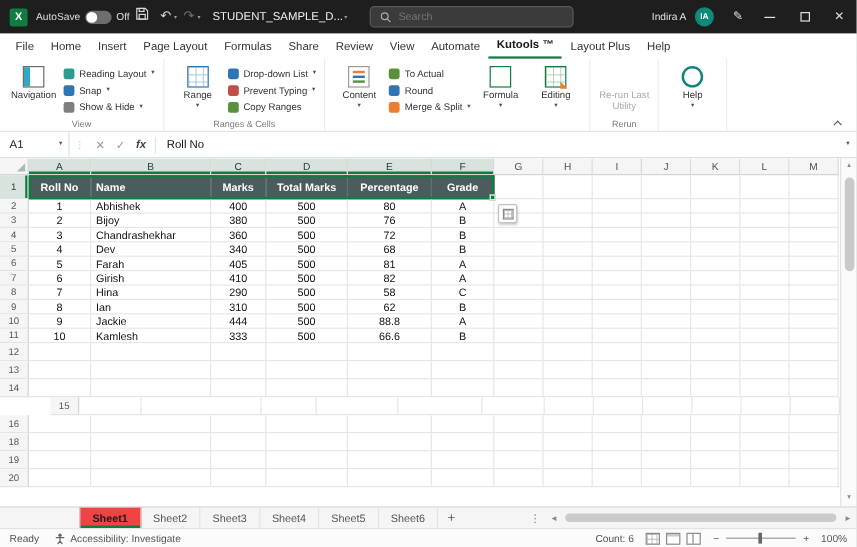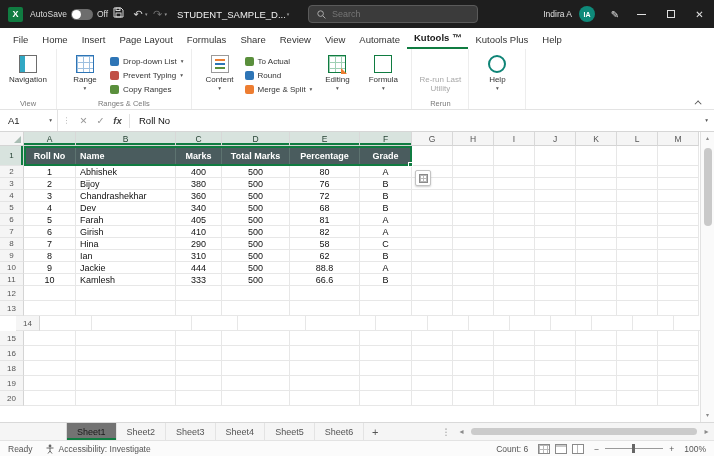--- a/index.html
+++ b/index.html
@@ -92,21 +92,21 @@
   .vscroll { position:absolute; left:700px; top:132px; width:14px; height:290px; background:#fafafa; border-left:1px solid #e2e2e2; }
   .varrow { height:13px; text-align:center; font-size:6px; color:#8a8a8a; line-height:13px; }
   .vthumb { position:absolute; left:3px; top:16px; width:8px; height:78px; background:#c9c9c9; border-radius:4px; }
   .varrow.bottom { position:absolute; bottom:0; left:0; right:0; }
 
   
   .sheetbar { position:absolute; top:422px; left:0; width:714px; height:18px; background:#f5f5f5; border-top:1px solid #d9d9d9; display:flex; align-items:stretch; font-size:9px; color:#555; }
   .tabspacer { width:66px; flex:0 0 66px; }
   .stabs { display:flex; }
   .stab { padding:0 10px; display:flex; align-items:center; border-right:1px solid #e3e3e3; }
-  .stab.active { background:#737373; color:#1a1a1a; font-weight:normal; box-shadow:inset 0 -2px 0 #107C41; border-left:1px solid #d9d9d9; }
+  .stab.active { background:#ef4444; color:#1a1a1a; font-weight:bold; box-shadow:inset 0 -2px 0 #107C41; border-left:1px solid #d9d9d9; }
   .addtab { width:22px; display:flex; align-items:center; justify-content:center; font-size:11px; color:#555; }
   .flexfill { flex:1; }
   .tabkebab { width:16px; display:flex; align-items:center; justify-content:center; color:#777; font-size:9px; }
   .harrow { width:15px; display:flex; align-items:center; justify-content:center; color:#8a8a8a; font-size:8px; }
   .htrack { width:230px; display:flex; align-items:center; padding:0 2px; }
   .hthumb { height:7px; width:100%; background:#cbcbcb; border-radius:4px; }
 
   
   .statusbar { position:absolute; top:440px; left:0; width:714px; height:16px; background:#fbfbfb; border-top:1px solid #e3e3e3; display:flex; align-items:center; font-size:8.5px; color:#555; padding:0 8px; gap:12px; }
   .accwrap { display:flex; align-items:center; gap:4px; }
@@ -174,30 +174,47 @@
       <div class="mtab">File</div>
       <div class="mtab">Home</div>
       <div class="mtab">Insert</div>
       <div class="mtab">Page Layout</div>
       <div class="mtab">Formulas</div>
       <div class="mtab">Share</div>
       <div class="mtab">Review</div>
       <div class="mtab">View</div>
       <div class="mtab">Automate</div>
       <div class="mtab active">Kutools ™</div>
-      <div class="mtab">Kutools Plus</div>
+      <div class="mtab">Layout Plus</div>
       <div class="mtab">Help</div>
     </div>
 
   <div class="ribbon">
       <div class="rgroup">
         <div class="bigbtn">
           <div class="bicon navigation"></div>
           <div class="blabel">Navigation</div>
         </div>
+        <div class="smallcol">
+          <div class="smallbtn">
+            <span class="sicon" style="background: rgb(46, 155, 143);"></span>
+            <span class="slabel">Reading Layout</span>
+            <span class="caret">▾</span>
+          </div>
+          <div class="smallbtn">
+            <span class="sicon" style="background: rgb(46, 117, 182);"></span>
+            <span class="slabel">Snap</span>
+            <span class="caret">▾</span>
+          </div>
+          <div class="smallbtn">
+            <span class="sicon" style="background: rgb(127, 127, 127);"></span>
+            <span class="slabel">Show &amp; Hide</span>
+            <span class="caret">▾</span>
+          </div>
+        </div>
         <div class="glabel">View</div>
       </div>
       <div class="rgroup">
         <div class="bigbtn">
           <div class="bicon range"></div>
           <div class="blabel">Range</div>
           <div class="caret">▾</div>
         </div>
         <div class="smallcol">
           <div class="smallbtn">
@@ -232,27 +249,27 @@
             <span class="sicon" style="background: rgb(46, 117, 182);"></span>
             <span class="slabel">Round</span>
           </div>
           <div class="smallbtn">
             <span class="sicon" style="background: rgb(237, 125, 49);"></span>
             <span class="slabel">Merge &amp; Split</span>
             <span class="caret">▾</span>
           </div>
         </div>
         <div class="bigbtn">
+          <div class="bicon formula"></div>
+          <div class="blabel">Formula</div>
+          <div class="caret">▾</div>
+        </div>
+        <div class="bigbtn">
           <div class="bicon editing"></div>
           <div class="blabel">Editing</div>
-          <div class="caret">▾</div>
-        </div>
-        <div class="bigbtn">
-          <div class="bicon formula"></div>
-          <div class="blabel">Formula</div>
           <div class="caret">▾</div>
         </div>
       </div>
       <div class="rgroup">
         <div class="bigbtn disabled">
           <div class="bicon rerun"></div>
           <div class="blabel">Re-run Last Utility</div>
         </div>
         <div class="glabel">Rerun</div>
       </div>
@@ -500,37 +517,37 @@
         <div class="cell" style="width: 70px;"></div>
         <div class="cell" style="width: 52px;"></div>
         <div class="cell" style="width: 41px;"></div>
         <div class="cell" style="width: 41px;"></div>
         <div class="cell" style="width: 41px;"></div>
         <div class="cell" style="width: 41px;"></div>
         <div class="cell" style="width: 41px;"></div>
         <div class="cell" style="width: 41px;"></div>
         <div class="cell" style="width: 41px;"></div>
       </div>
-      <div class="grow" style="height: 15px; margin-left: 16px;">
+      <div class="grow" style="height: 15px;">
         <div class="rn">14</div>
         <div class="cell" style="width: 52px;"></div>
         <div class="cell left" style="width: 100px;"></div>
         <div class="cell" style="width: 46px;"></div>
         <div class="cell" style="width: 68px;"></div>
         <div class="cell" style="width: 70px;"></div>
         <div class="cell" style="width: 52px;"></div>
         <div class="cell" style="width: 41px;"></div>
         <div class="cell" style="width: 41px;"></div>
         <div class="cell" style="width: 41px;"></div>
         <div class="cell" style="width: 41px;"></div>
         <div class="cell" style="width: 41px;"></div>
         <div class="cell" style="width: 41px;"></div>
         <div class="cell" style="width: 41px;"></div>
       </div>
-      <div class="grow" style="height: 15px;">
+      <div class="grow" style="height: 15px; margin-left: 42px;">
         <div class="rn">15</div>
         <div class="cell" style="width: 52px;"></div>
         <div class="cell left" style="width: 100px;"></div>
         <div class="cell" style="width: 46px;"></div>
         <div class="cell" style="width: 68px;"></div>
         <div class="cell" style="width: 70px;"></div>
         <div class="cell" style="width: 52px;"></div>
         <div class="cell" style="width: 41px;"></div>
         <div class="cell" style="width: 41px;"></div>
         <div class="cell" style="width: 41px;"></div>

